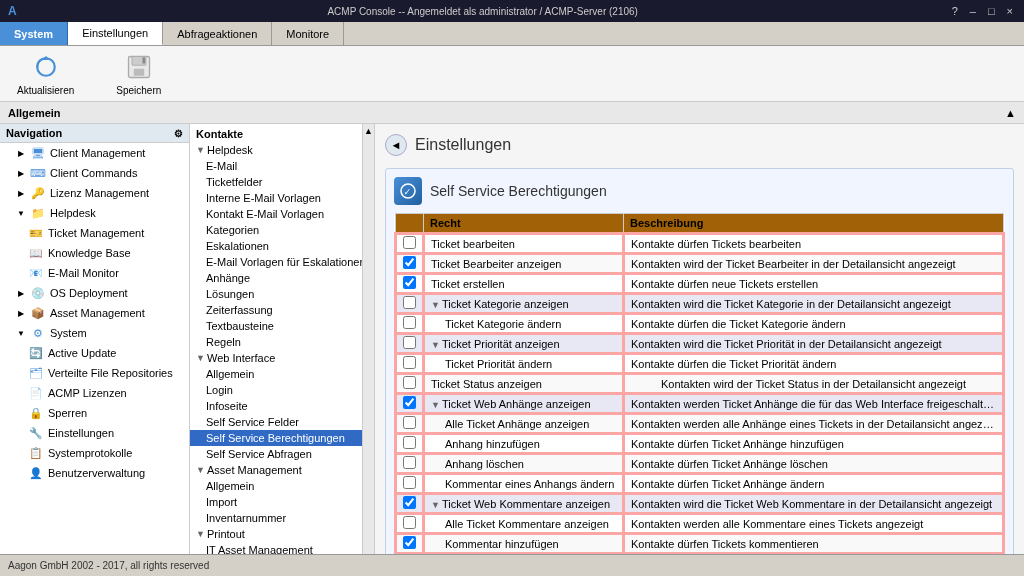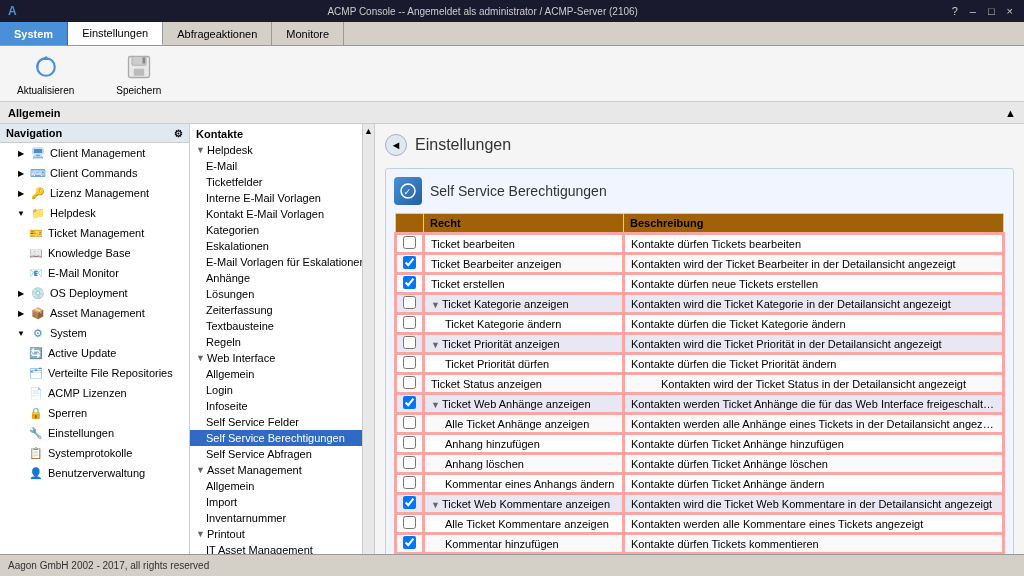--- a/index.html
+++ b/index.html
@@ -346,21 +346,21 @@
               <td><span style="padding-left:14px;">Ticket Kategorie ändern</span></td>
               <td style="overflow: hidden; text-overflow: ellipsis; white-space: nowrap; max-width: 380px;">Kontakte dürfen die Ticket Kategorie ändern</td>
             </tr>
             <tr class="group-row">
               <td class="cb-cell"><input type="checkbox" style=""></td>
               <td><span style="color:#666;font-size:9px;margin-right:2px;">▼</span>Ticket Priorität anzeigen</td>
               <td style="overflow: hidden; text-overflow: ellipsis; white-space: nowrap; max-width: 380px;">Kontakten wird die Ticket Priorität in der Detailansicht angezeigt</td>
             </tr>
             <tr>
               <td class="cb-cell"><input type="checkbox" style=""></td>
-              <td><span style="padding-left:14px;">Ticket Priorität dürfen</span></td>
+              <td><span style="padding-left:14px;">Ticket Priorität ändern</span></td>
               <td style="overflow: hidden; text-overflow: ellipsis; white-space: nowrap; max-width: 380px;">Kontakte dürfen die Ticket Priorität ändern</td>
             </tr>
             <tr>
               <td class="cb-cell"><input type="checkbox" style=""></td>
               <td>Ticket Status anzeigen</td>
               <td style="overflow: hidden; text-overflow: ellipsis; white-space: nowrap; max-width: 380px; text-align: center;">Kontakten wird der Ticket Status in der Detailansicht angezeigt</td>
             </tr>
             <tr class="group-row">
               <td class="cb-cell"><input type="checkbox" checked="" style=""></td>
               <td><span style="color:#666;font-size:9px;margin-right:2px;">▼</span>Ticket Web Anhänge anzeigen</td>

